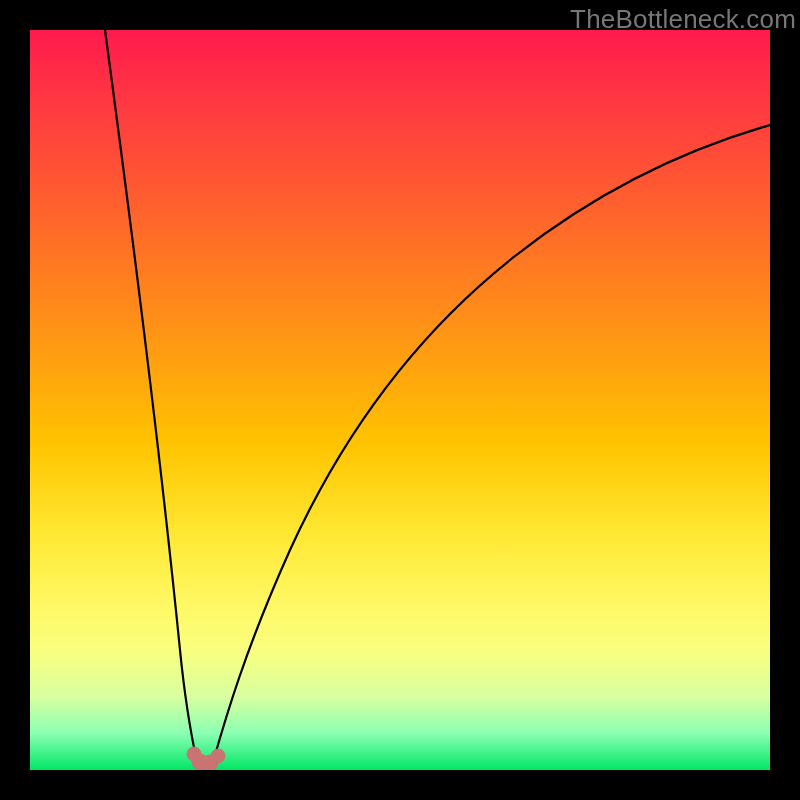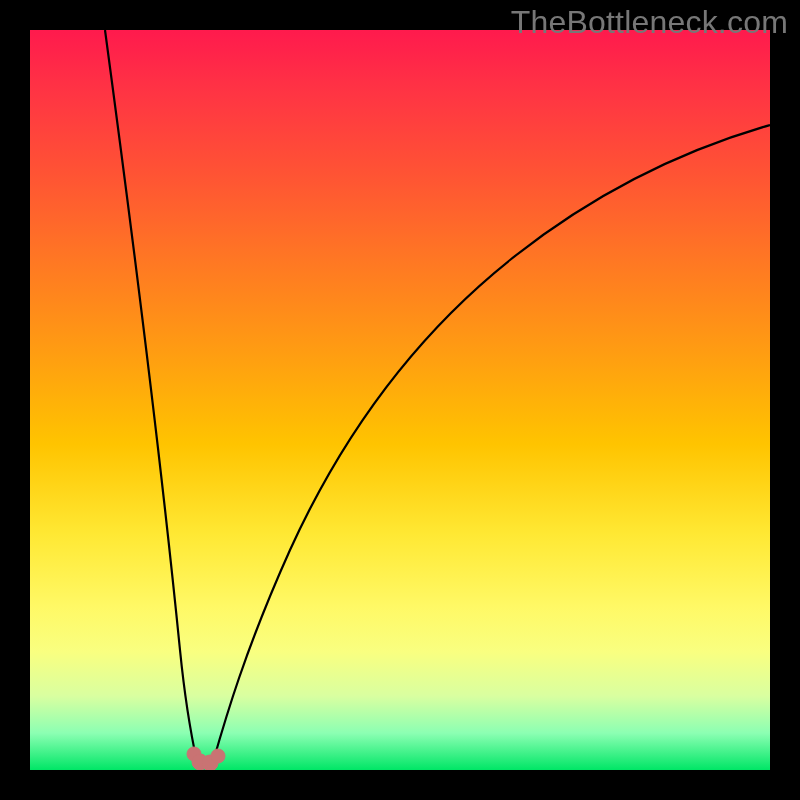--- a/index.html
+++ b/index.html
@@ -34,22 +34,22 @@
       #fff966 78%,
       #f9ff80 84%,
       #d9ffa0 90%,
       #8cffb3 95%,
       #00e666 100%
     );
   }
   .watermark {
     position: absolute;
     top: 4px;
-    right: 12px;
-    font-size: 32px;
+    right: 4px;
+    font-size: 26px;
     font-weight: 500;
     color: #777;
     letter-spacing: 0.2px;
     z-index: 5;
   }
   svg.curve {
     position: absolute;
     inset: 0;
     z-index: 3;
   }

